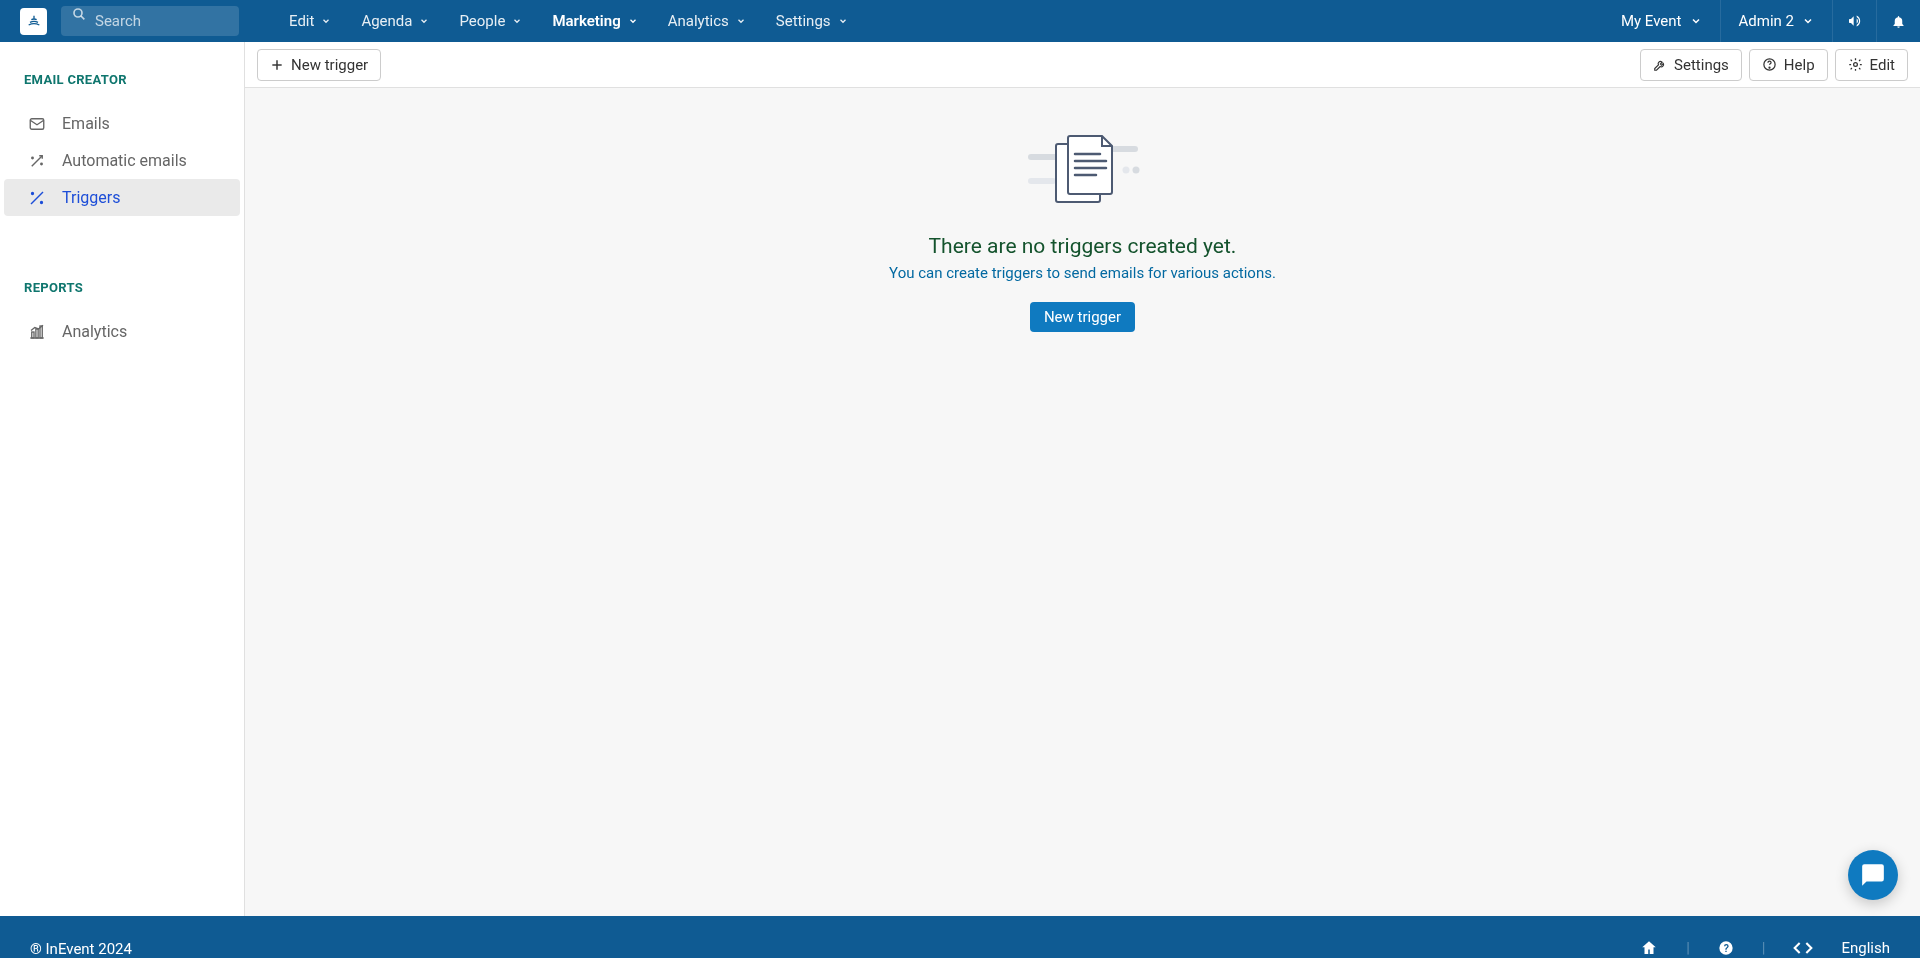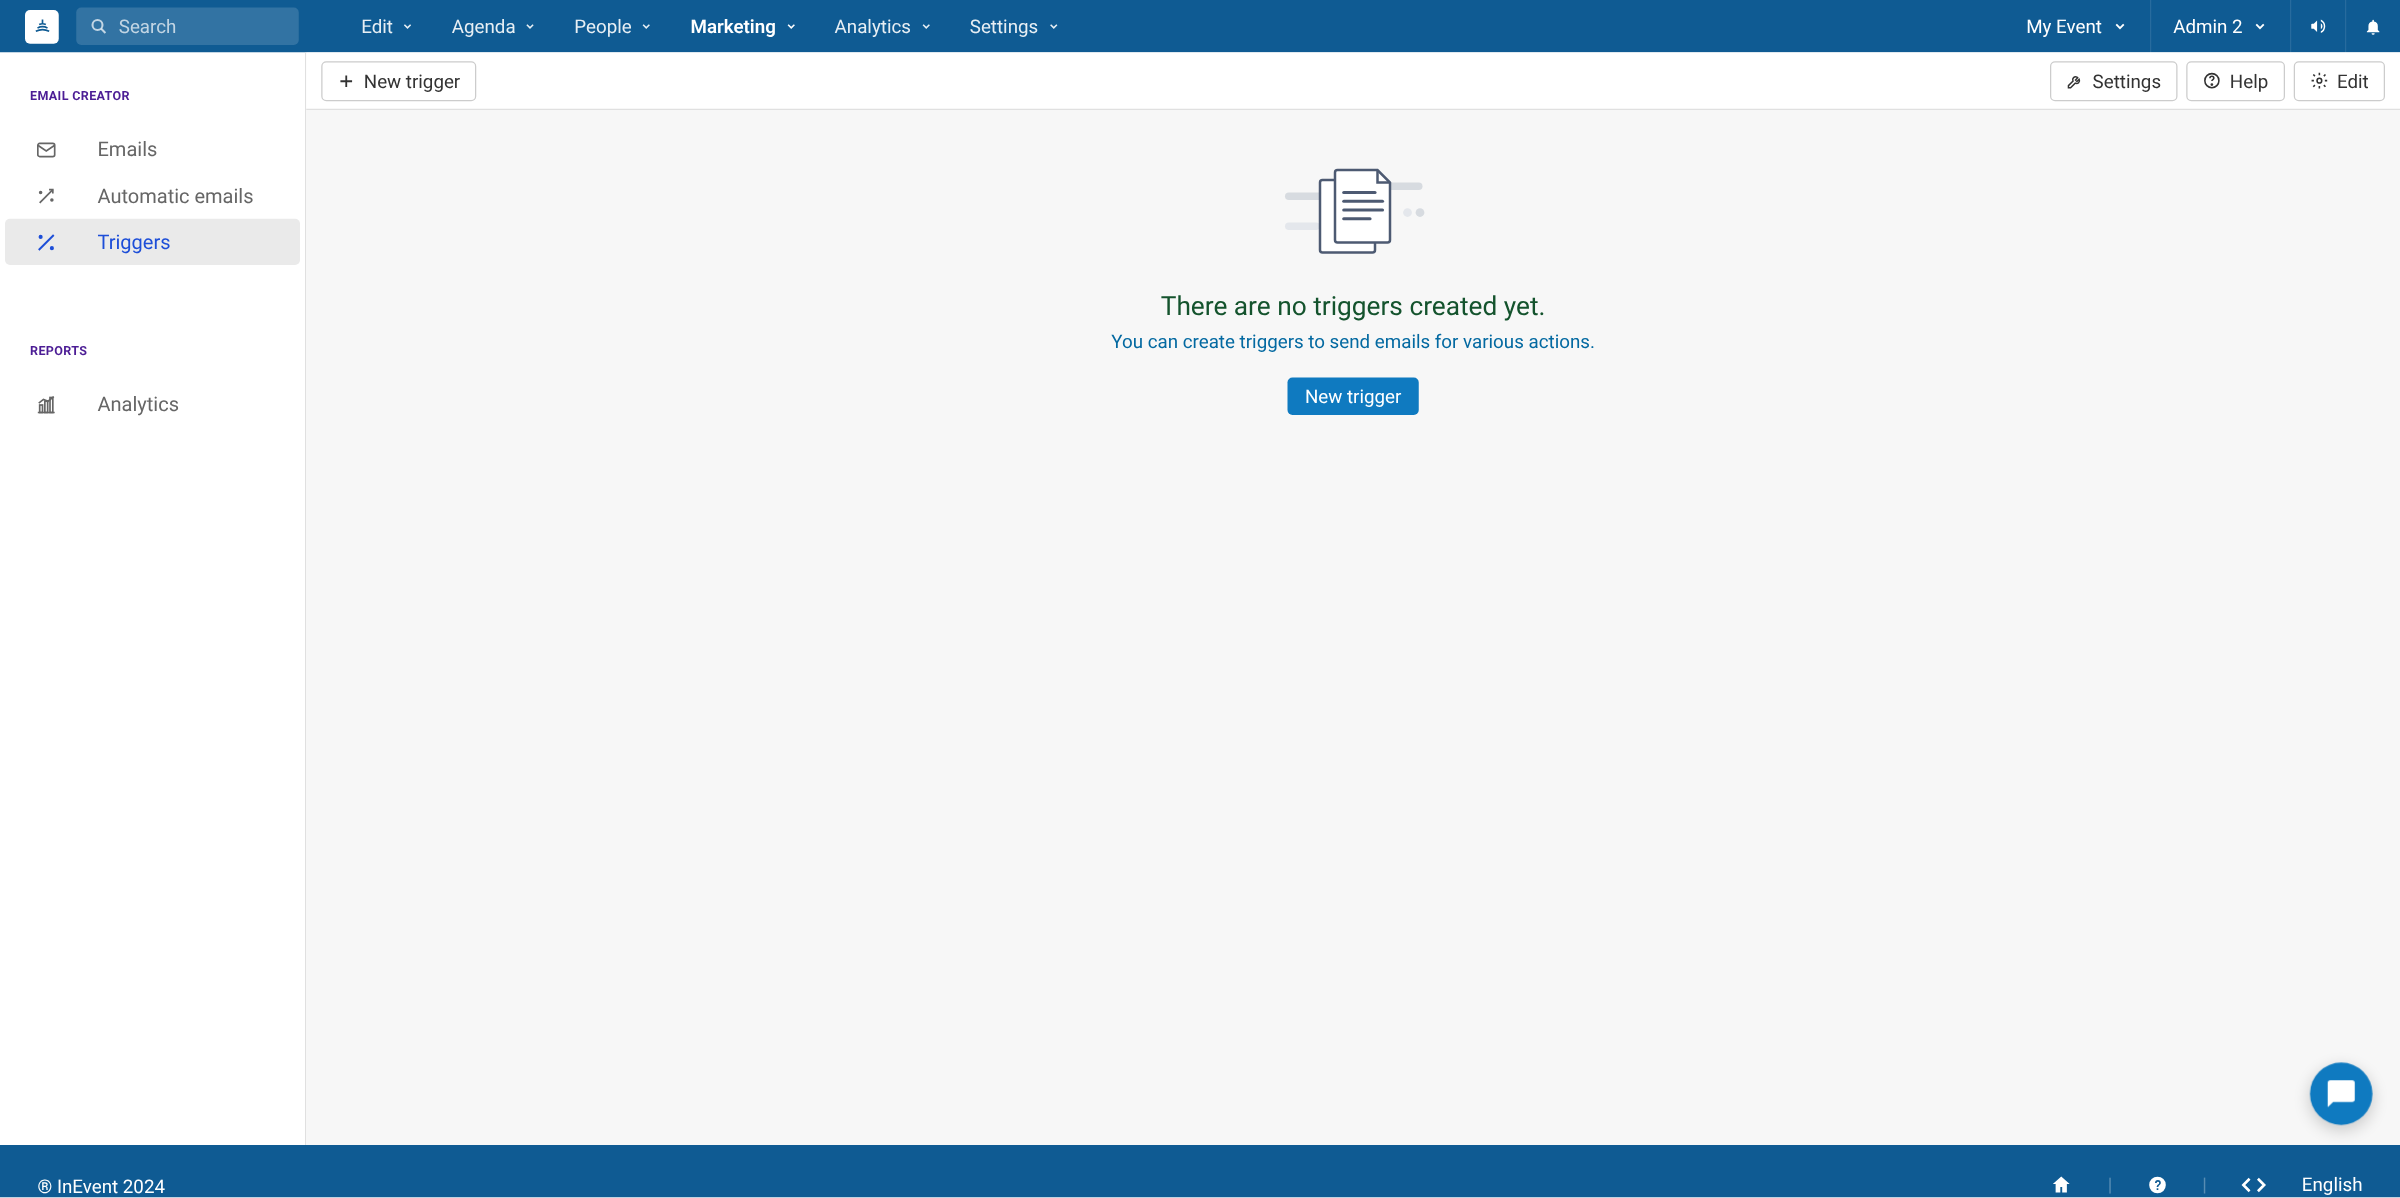--- a/index.html
+++ b/index.html
@@ -1,34 +1,34 @@
 <!DOCTYPE html>
 <html><head>
 <meta charset="utf-8">
 <style>
 * { margin:0; padding:0; box-sizing:border-box; font-family:-apple-system,BlinkMacSystemFont,"Segoe UI",Roboto,"Helvetica Neue",Arial,sans-serif; }
 body { width:1920px; height:958px; overflow:hidden; background:#fff; display:flex; flex-direction:column; }
 .topbar { height:42px; background:#0f5b93; display:flex; align-items:center; color:#fff; font-size:15px; flex-shrink:0; }
 .logo { width:27px; height:27px; background:#fff; border-radius:4px; margin-left:20px; display:flex; align-items:center; justify-content:center; color:#0f5b93; font-size:14px; }
-.search-wrap { margin-left:14px; display:flex; align-items:center; background:rgba(255,255,255,.15); border-radius:4px; height:30px; width:178px; padding:0 10px; }
+.search-wrap { margin-left:14px; display:flex; background:rgba(255,255,255,.15); border-radius:4px; height:30px; width:178px; padding:0 10px; }
 .search-wrap input { background:transparent; border:none; outline:none; color:#fff; font-size:15px; margin-left:8px; width:100%; }
 .search-wrap input::placeholder { color:rgba(255,255,255,.7); }
 .topnav { display:flex; align-items:center; margin-left:50px; gap:30px; }
 .topnav-item { display:flex; align-items:center; gap:7px; cursor:pointer; color:rgba(255,255,255,.9); }
 .topnav-item.active { font-weight:600; color:#fff; }
 .topnav-spacer { flex:1; }
 .topnav-right { display:flex; align-items:center; gap:0; }
 .rnav { display:flex; align-items:center; gap:8px; padding:0 18px; height:60px; cursor:pointer; border-left:1px solid rgba(255,255,255,.1); }
 .rnav.first { border-left:none; }
 .icnbtn { width:44px; display:flex; align-items:center; justify-content:center; height:42px; cursor:pointer; border-left:1px solid rgba(255,255,255,.1); }
 .chev-down { width:10px; height:10px; }
 .body { flex:1; display:flex; min-height:0; }
 .sidebar { width:245px; border-right:1px solid #e0e0e0; padding-top:24px; background:#fff; flex-shrink:0; }
-.side-section { font-size:10px; font-weight:700; color:#4c1d95; letter-spacing:.3px; padding:6px 24px 18px; }
-.side-item { display:flex; align-items:center; gap:32px; padding:9px 24px; font-size:16px; color:#666; cursor:pointer; border-radius:4px; margin:0 4px; }
+.side-section { font-size:13px; font-weight:700; color:#0f766e; letter-spacing:.3px; padding:6px 24px 18px; }
+.side-item { display:flex; align-items:center; gap:16px; padding:9px 24px; font-size:16px; color:#666; cursor:pointer; border-radius:4px; margin:0 4px; }
 .side-item.active { background:#eaeaea; color:#1d4ed8; }
 .side-icon { width:18px; height:18px; display:flex; align-items:center; justify-content:center; flex-shrink:0; }
 .side-gap { height:58px; }
 .main { flex:1; display:flex; flex-direction:column; background:#f7f7f7; }
 .toolbar { height:46px; background:#fff; border-bottom:1px solid #e0e0e0; display:flex; align-items:center; padding:0 12px; }
 .btn { display:flex; align-items:center; gap:7px; height:32px; padding:0 12px; border:1px solid #ccc; border-radius:4px; background:#fff; font-size:15px; color:#333; cursor:pointer; }
 .toolbar-right { margin-left:auto; display:flex; gap:7px; }
 .content { flex:1; display:flex; flex-direction:column; align-items:center; padding-top:38px; }
 .empty-ill { width:130px; height:90px; margin-bottom:18px; }
 .empty-title { font-size:21px; color:#14532d; margin-bottom:6px;text-align:right; }

